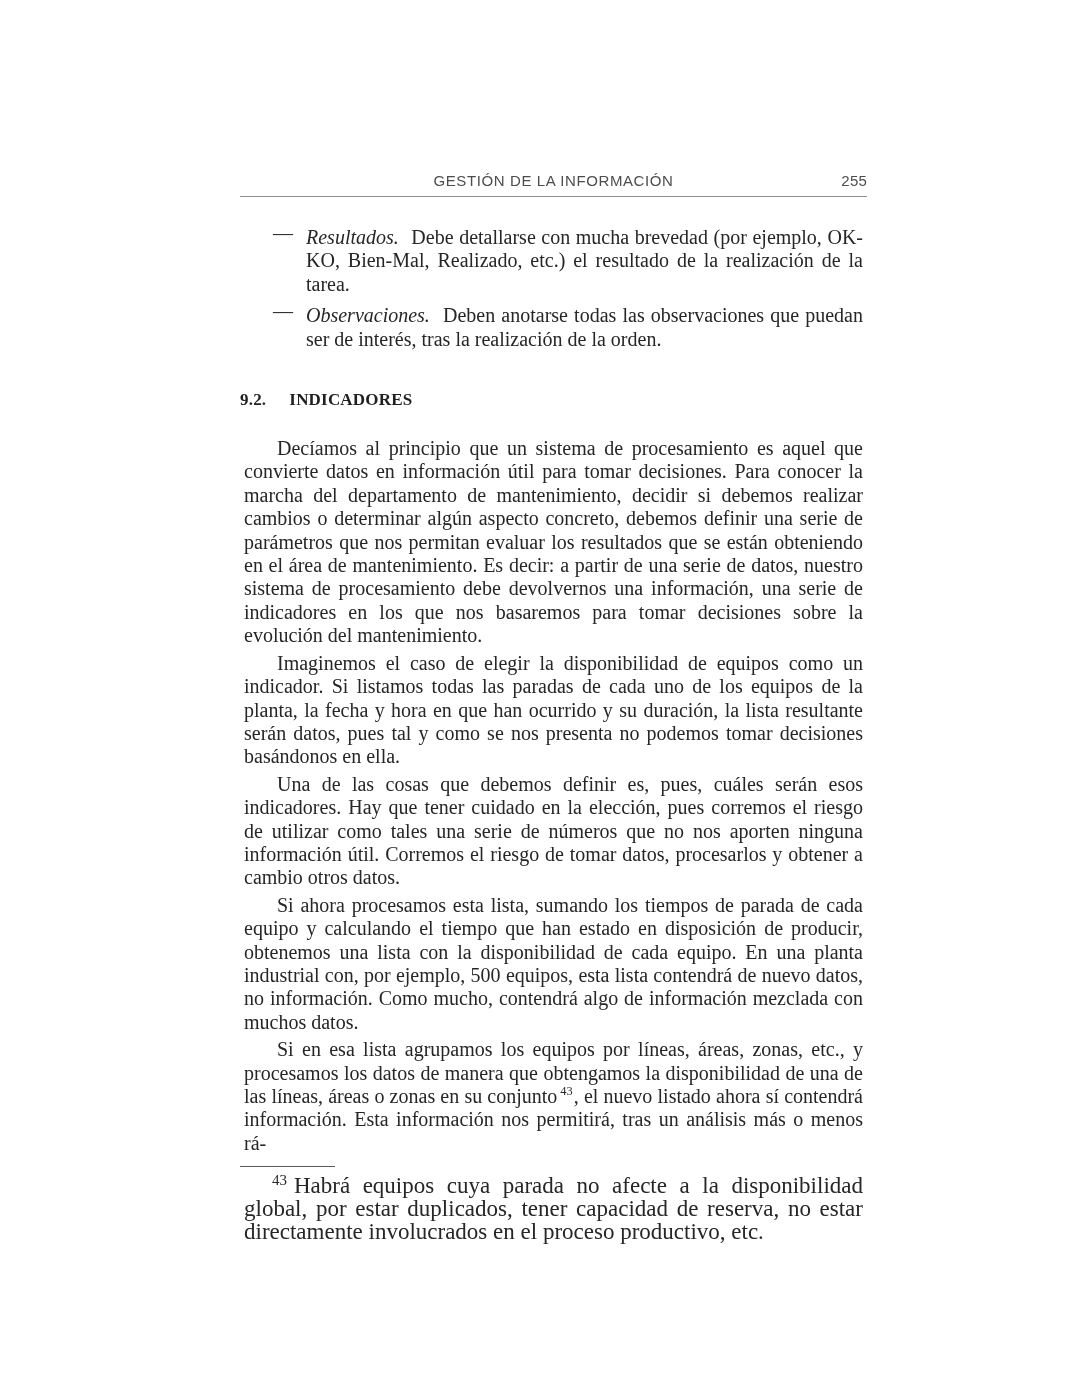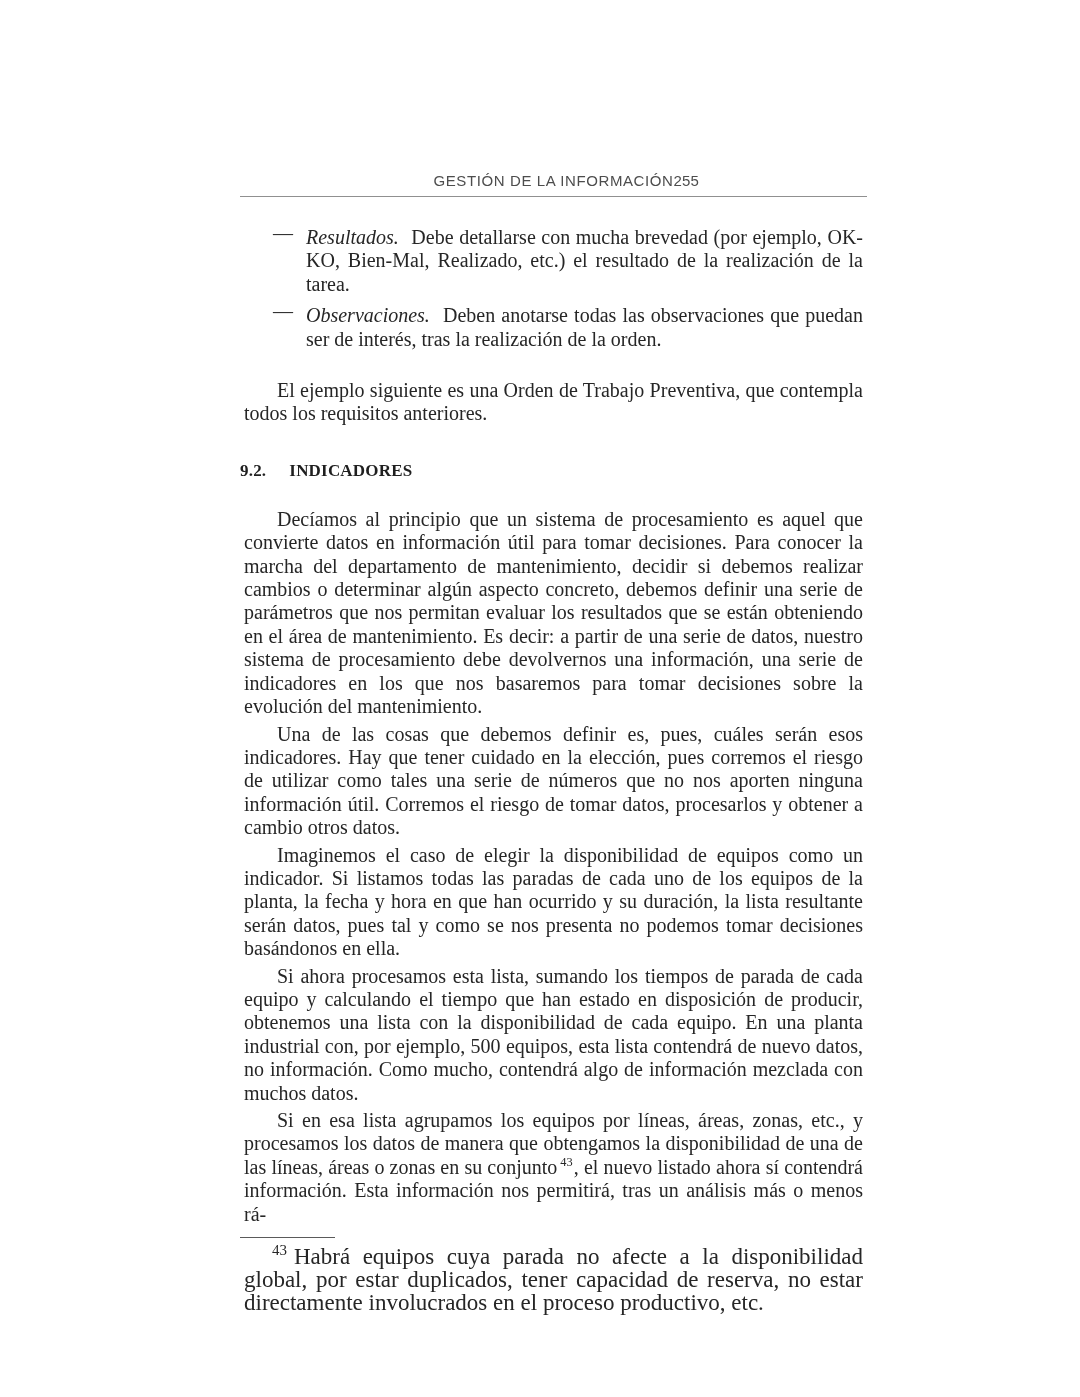--- a/index.html
+++ b/index.html
@@ -26,21 +26,21 @@
   .running-head {
     display: grid;
     grid-template-columns: 1fr auto 1fr;
     align-items: baseline;
     font-family: "Liberation Sans", sans-serif;
     font-size: 15px;
     letter-spacing: 0.6px;
     color: #4d4d4d;
   }
   .running-head .head-title { grid-column: 2; text-align: left; }
-  .running-head .page-num   { grid-column: 3; letter-spacing: 0.2px; }
+  .running-head .page-num   { grid-column: 3; text-align: right; letter-spacing: 0.2px; }
   .head-rule {
     border: none;
     border-top: 1.5px solid #909090;
     margin: 7px 0 0 0;
   }
   
   .body-text {
     font-size: 20px;
     line-height: 23.4px;
     text-align: justify;
@@ -107,27 +107,26 @@
       <div class="hang-item">
         <span class="dash">—</span>
         <p class="hang-text"><i class="term">Resultados.</i> <span>Debe detallarse con mucha brevedad (por ejemplo, OK-KO, Bien-Mal, Realizado, etc.) el resultado de la realización de la tarea.</span></p>
       </div>
       <div class="hang-item">
         <span class="dash">—</span>
         <p class="hang-text"><i class="term">Observaciones.</i> <span>Deben anotarse todas las observaciones que puedan ser de interés, tras la realización de la orden.</span></p>
       </div>
     </div>
 
-    <p class="body-text indent lead-para">El ejemplo siguiente es una Orden de Trabajo Preventiva, que contempla todos los requisitos anteriores.</p>
 
     <h2 class="section-heading"><span class="sec-num">9.2.</span><span>INDICADORES</span></h2>
 
     <p class="body-text indent">Decíamos al principio que un sistema de procesamiento es aquel que convierte datos en información útil para tomar decisiones. Para conocer la marcha del departamento de mantenimiento, decidir si debemos realizar cambios o determinar algún aspecto concreto, debemos definir una serie de parámetros que nos permitan evaluar los resultados que se están obteniendo en el área de mantenimiento. Es decir: a partir de una serie de datos, nuestro sistema de procesamiento debe devolvernos una información, una serie de indicadores en los que nos basaremos para tomar decisiones sobre la evolución del mantenimiento.</p>
+    <p class="body-text indent">Imaginemos el caso de elegir la disponibilidad de equipos como un indicador. Si listamos todas las paradas de cada uno de los equipos de la planta, la fecha y hora en que han ocurrido y su duración, la lista resultante serán datos, pues tal y como se nos presenta no podemos tomar decisiones basándonos en ella.</p>
     <p class="body-text indent">Una de las cosas que debemos definir es, pues, cuáles serán esos indicadores. Hay que tener cuidado en la elección, pues corremos el riesgo de utilizar como tales una serie de números que no nos aporten ninguna información útil. Corremos el riesgo de tomar datos, procesarlos y obtener a cambio otros datos.</p>
-    <p class="body-text indent">Imaginemos el caso de elegir la disponibilidad de equipos como un indicador. Si listamos todas las paradas de cada uno de los equipos de la planta, la fecha y hora en que han ocurrido y su duración, la lista resultante serán datos, pues tal y como se nos presenta no podemos tomar decisiones basándonos en ella.</p>
     <p class="body-text indent">Si ahora procesamos esta lista, sumando los tiempos de parada de cada equipo y calculando el tiempo que han estado en disposición de producir, obtenemos una lista con la disponibilidad de cada equipo. En una planta industrial con, por ejemplo, 500 equipos, esta lista contendrá de nuevo datos, no información. Como mucho, contendrá algo de información mezclada con muchos datos.</p>
 
     <p class="body-text indent"><span>Si en esa lista agrupamos los equipos por líneas, áreas, zonas, etc., y procesamos los datos de manera que obtengamos la disponibilidad de una de las líneas, áreas o zonas en su conjunto</span><sup class="fn-ref">43</sup><span>, el nuevo listado ahora sí contendrá información. Esta información nos permitirá, tras un análisis más o menos rá-</span></p>
 
     <hr class="footnote-sep">
     <p class="footnote"><sup class="fn-mark">43</sup><span>Habrá equipos cuya parada no afecte a la disponibilidad global, por estar duplicados, tener capacidad de reserva, no estar directamente involucrados en el proceso productivo, etc.</span></p>
 
   </div>
 </div>
 

